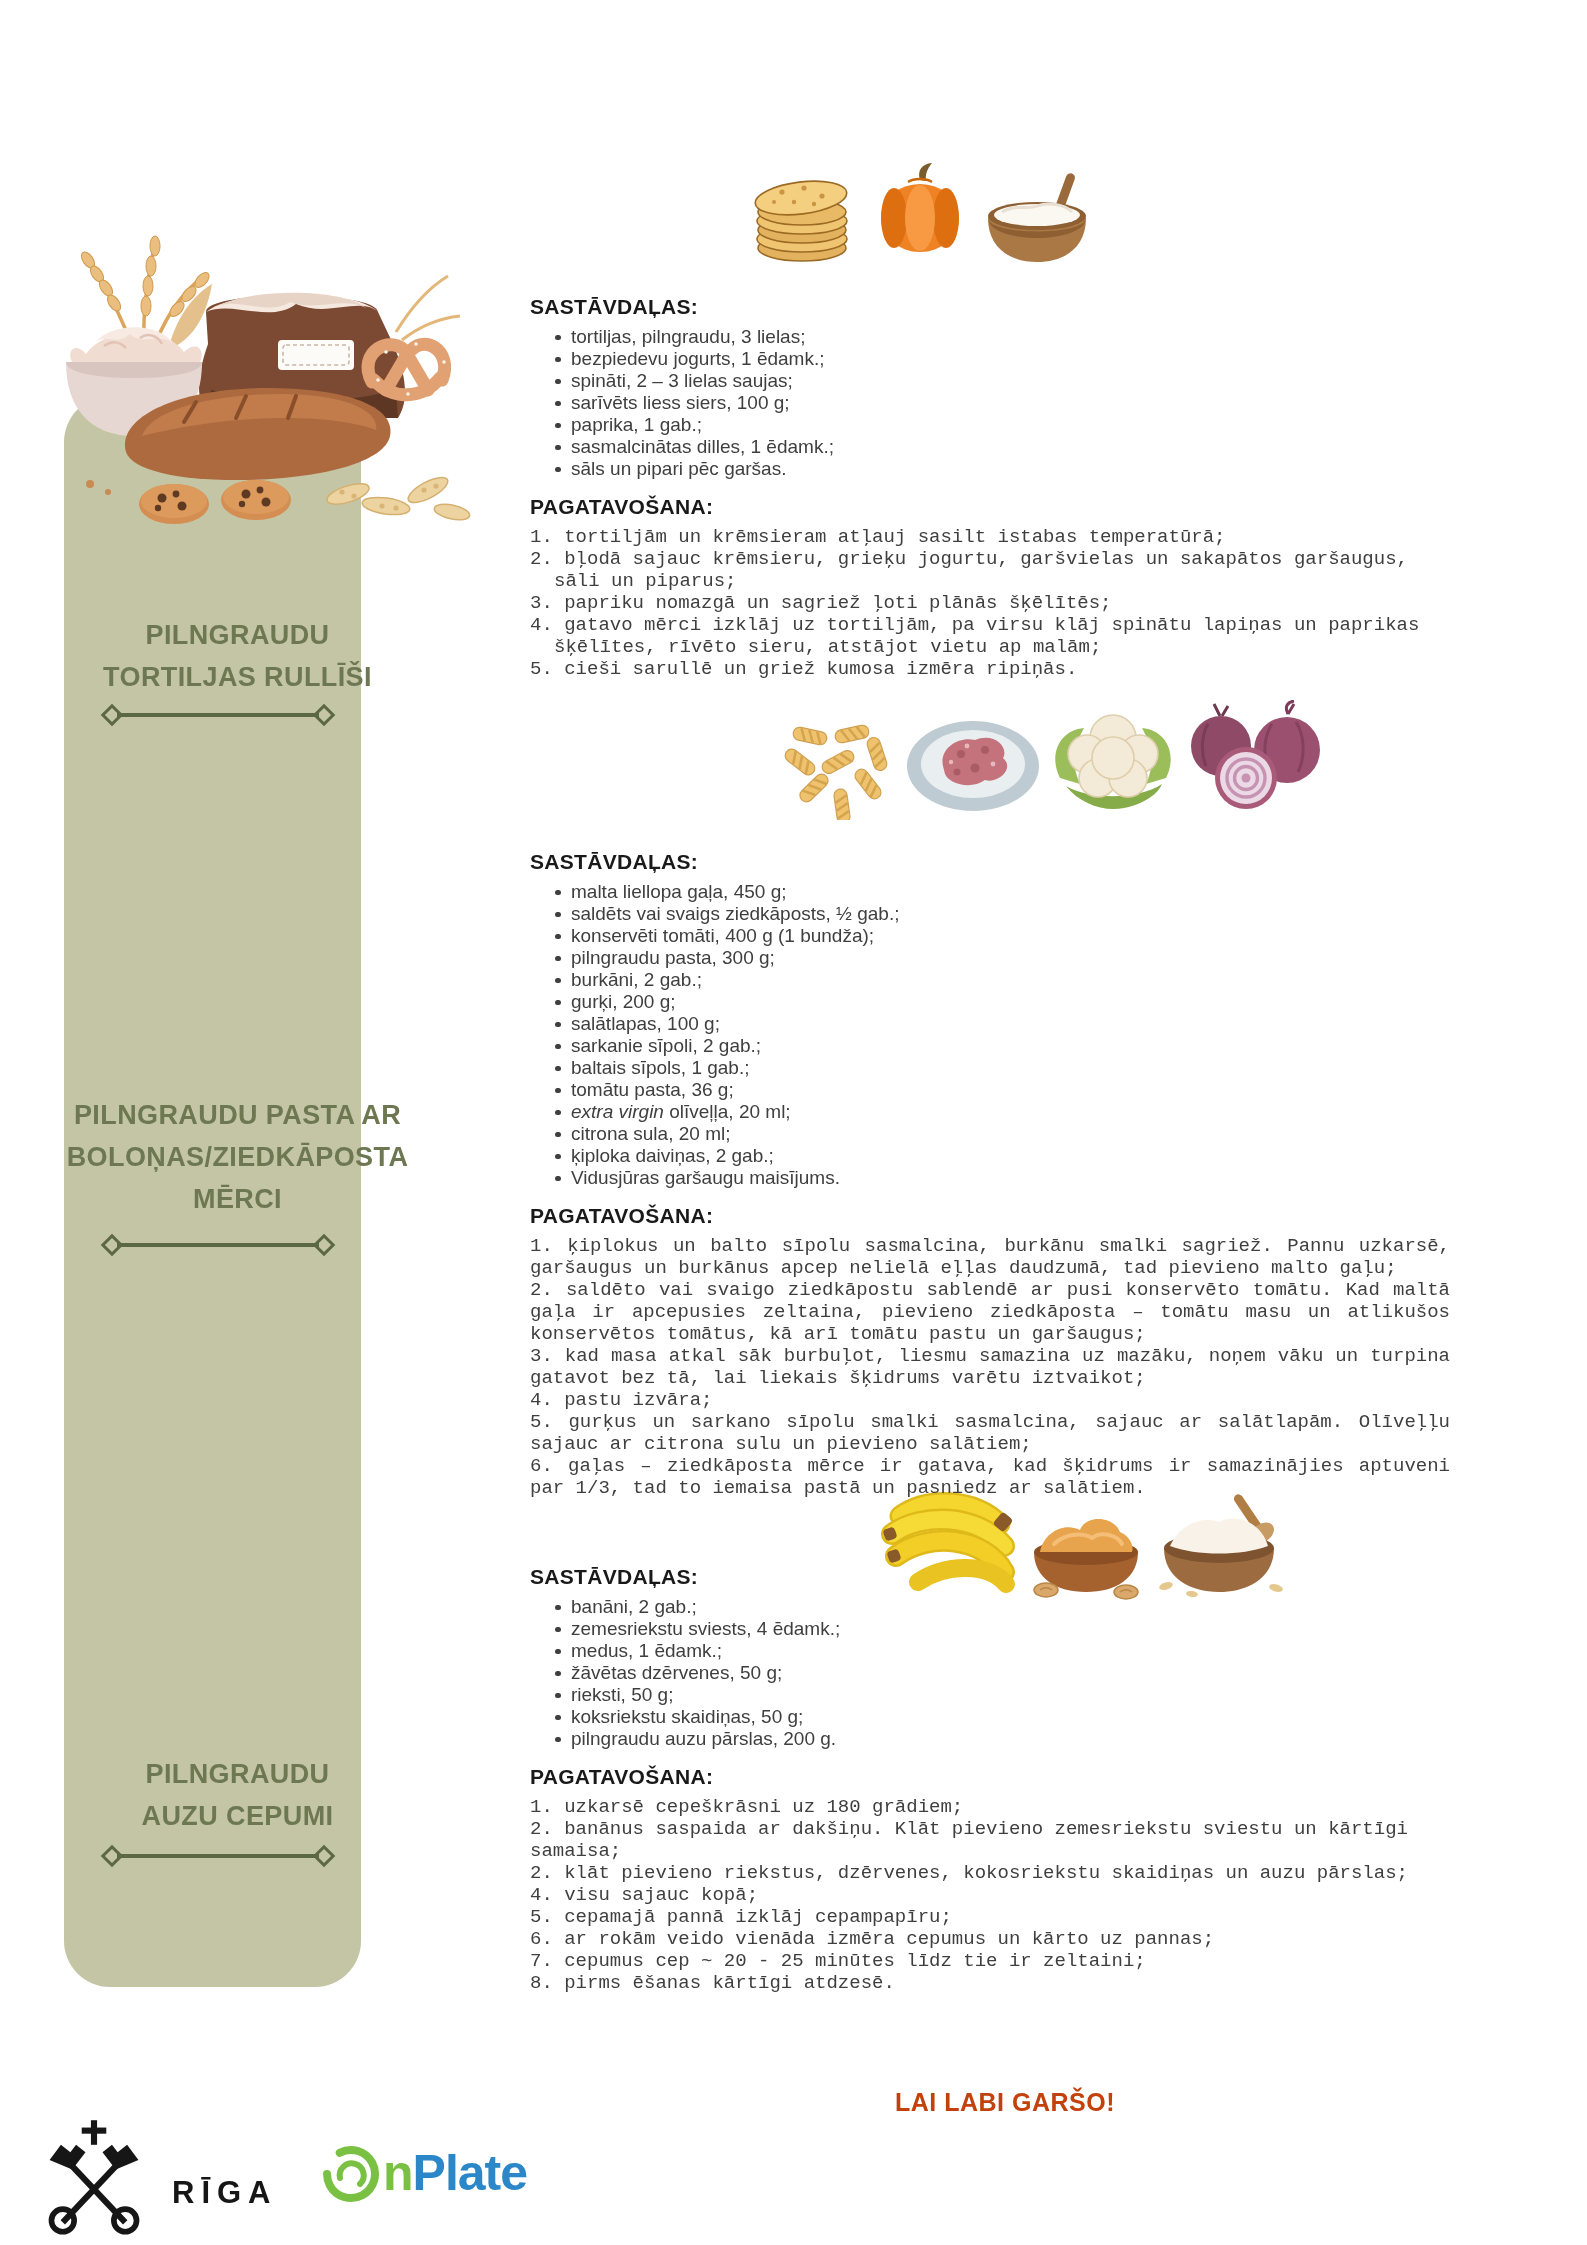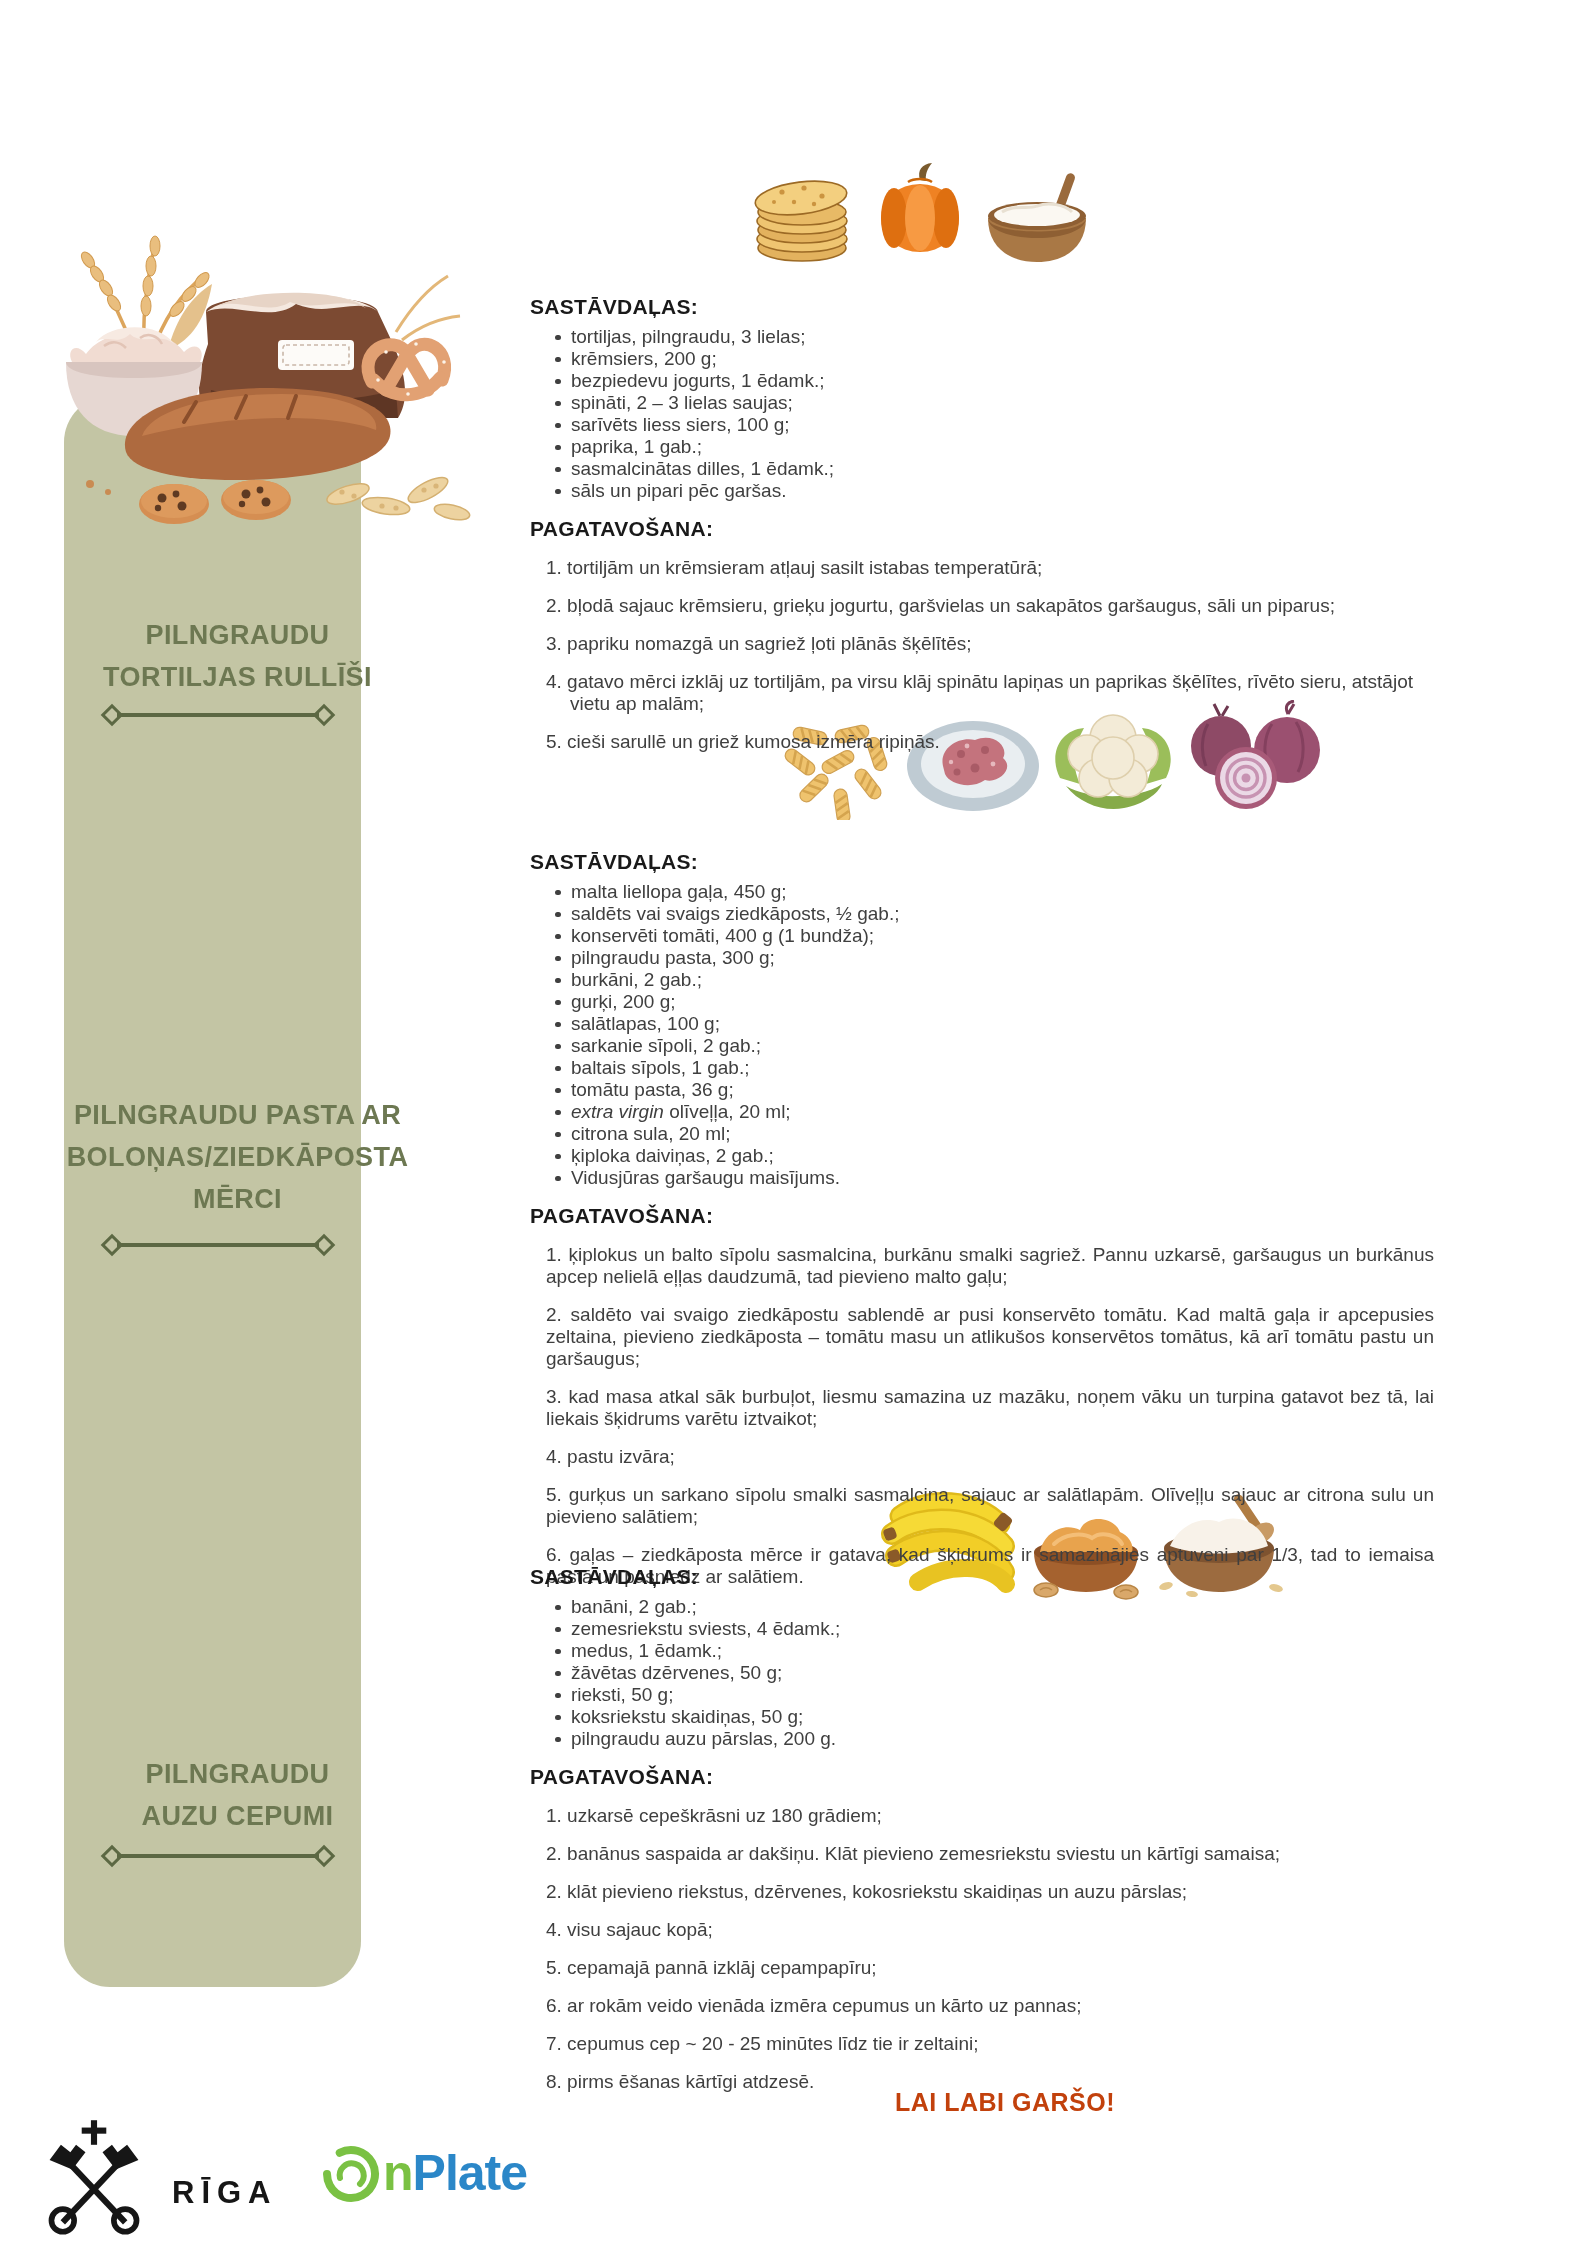--- a/index.html
+++ b/index.html
@@ -21,21 +21,21 @@
 
   
   .section{position:absolute;left:530px;width:920px;z-index:2;}
   .sec-h{font-size:21px;font-weight:700;color:#191919;letter-spacing:.3px;margin:0 0 7px;}
   .ing-list{list-style:none;margin:0;padding:0 0 0 24px;font-size:19px;line-height:22px;}
   .ing-list li{position:relative;padding-left:17px;}
   .ing-list li::before{content:"";position:absolute;left:1px;top:8.5px;width:5.5px;height:5.5px;
                        border-radius:50%;background:#3f3f3f;}
   .prep{margin-top:15px;}
   .steps{font-size:19px;line-height:22px;}
-  .steps p{margin:16px;}
+  .steps p{margin:0;font-family:Liberation Mono, monospace;}
   .hang p{padding-left:24px;text-indent:-24px;}
   .just p{text-align:justify;}
   .icon{position:absolute;z-index:2;}
 
   
   .tagline{position:absolute;left:530px;top:2088px;width:950px;text-align:center;
            font-weight:700;font-size:25px;color:#c2410c;letter-spacing:.5px;z-index:2;}
   .riga{position:absolute;left:42px;top:2116px;display:flex;align-items:center;z-index:2;}
   .riga-text{font-size:31px;font-weight:600;letter-spacing:7px;color:#161616;margin-left:26px;margin-top:34px;}
   .onplate{position:absolute;left:320px;top:2142px;display:flex;align-items:center;z-index:2;}
@@ -314,21 +314,20 @@
       <ellipse cx="14" cy="96" rx="7" ry="3.6" transform="rotate(-16 14 96)"></ellipse>
       <ellipse cx="124" cy="98" rx="7" ry="3.6" transform="rotate(14 124 98)"></ellipse>
       <ellipse cx="40" cy="104" rx="6" ry="3" transform="rotate(8 40 104)"></ellipse>
     </g>
   </svg>
 
   <section class="section" style="top:295px">
     <h3 class="sec-h">SASTĀVDAĻAS:</h3>
     <ul class="ing-list">
       <li>tortiljas, pilngraudu, 3 lielas;</li>
-      <li>krēmsiers, 200 g;</li>
       <li>bezpiedevu jogurts, 1 ēdamk.;</li>
       <li>spināti, 2 – 3 lielas saujas;</li>
       <li>sarīvēts liess siers, 100 g;</li>
       <li>paprika, 1 gab.;</li>
       <li>sasmalcinātas dilles, 1 ēdamk.;</li>
       <li>sāls un pipari pēc garšas.</li>
     </ul>
     <h3 class="sec-h prep">PAGATAVOŠANA:</h3>
     <div class="steps hang">
       <p>1. tortiljām un krēmsieram atļauj sasilt istabas temperatūrā;</p>

